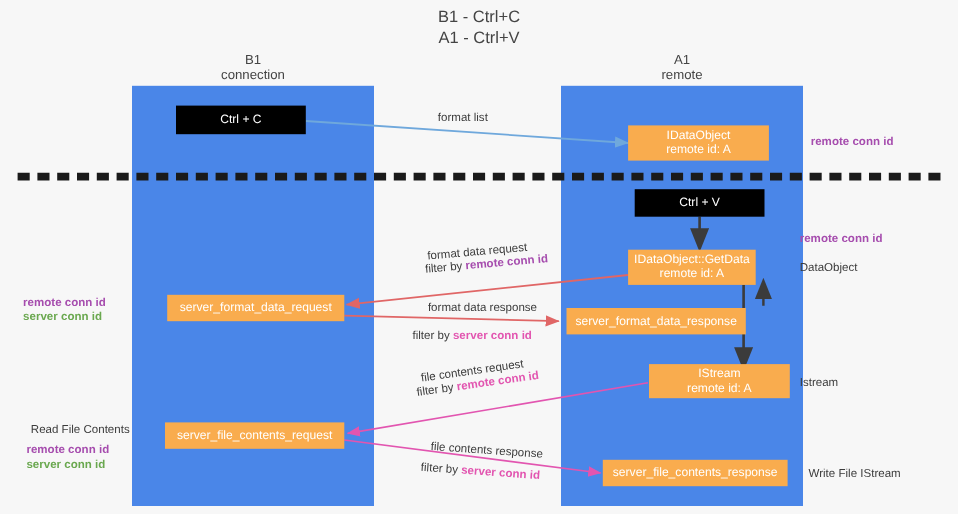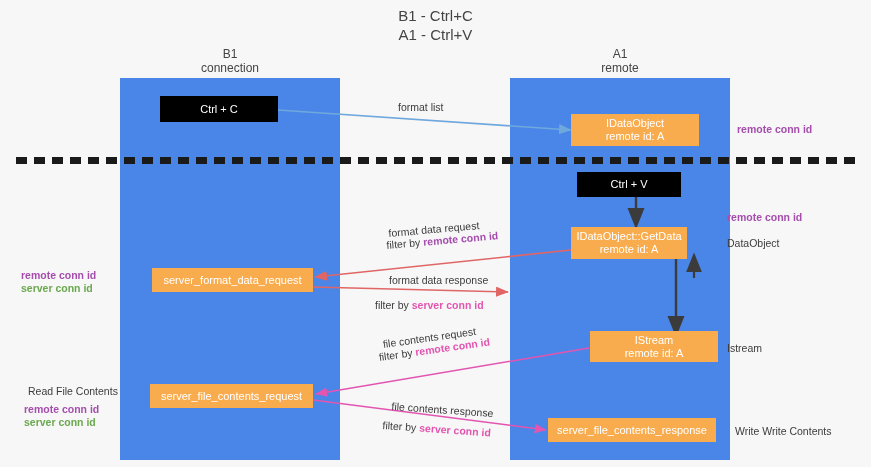--- a/index.html
+++ b/index.html
@@ -122,33 +122,36 @@
 
   <div class="node green" style="left:160px;top:96px;width:118px;height:26px;">
     <div>Ctrl + C</div>
   </div>
 
   <div class="node orange" style="left:571px;top:114px;width:128px;height:32px;">
     <div>IDataObject</div>
     <div class="l2">remote id: A</div>
   </div>
 
-  <div class="node green" style="left:577px;top:172px;width:104px;height:25px;">
+  <div class="node green" style="left:577px;top:172px;width:118px;height:25px;">
     <div>Ctrl + V</div>
   </div>
 
   <div class="node orange" style="left:571px;top:227px;width:116px;height:32px;">
     <div>IDataObject::GetData</div>
     <div class="l2">remote id: A</div>
   </div>
 
   <div class="node orange" style="left:152px;top:268px;width:161px;height:24px;">
     <div>server_format_data_request</div>
   </div>
 
+  <div class="node orange" style="left:515px;top:280px;width:163px;height:24px;">
+    <div>server_format_data_response</div>
+  </div>
 
   <div class="node orange" style="left:590px;top:331px;width:128px;height:31px;">
     <div>IStream</div>
     <div class="l2">remote id: A</div>
   </div>
 
   <div class="node orange" style="left:150px;top:384px;width:163px;height:24px;">
     <div>server_file_contents_request</div>
   </div>
 
@@ -179,21 +182,21 @@
   </div>
 
   <div class="side bold-purple" style="left:737px;top:123px;">remote conn id</div>
 
   <div class="side bold-purple" style="left:727px;top:211px;">remote conn id</div>
 
   <div class="side" style="left:727px;top:237px;">DataObject</div>
 
   <div class="side" style="left:727px;top:342px;">Istream</div>
 
-  <div class="side" style="left:735px;top:425px;">Write Write Contents</div>
+  <div class="side" style="left:735px;top:425px;">Write File IStream</div>
 
   <div class="side bold-purple" style="left:21px;top:269px;">remote conn id</div>
   <div class="side bold-green" style="left:21px;top:282px;">server conn id</div>
 
   <div class="side" style="left:28px;top:385px;">Read File Contents</div>
   <div class="side bold-purple" style="left:24px;top:403px;">remote conn id</div>
   <div class="side bold-green" style="left:24px;top:416px;">server conn id</div>
 
 </div>
 

